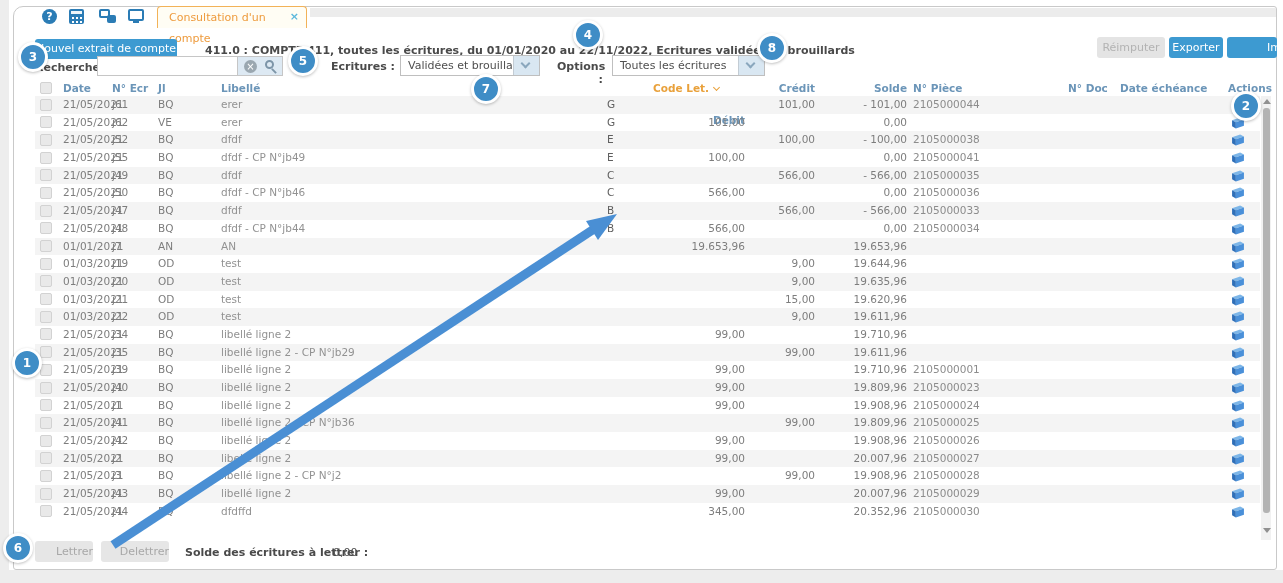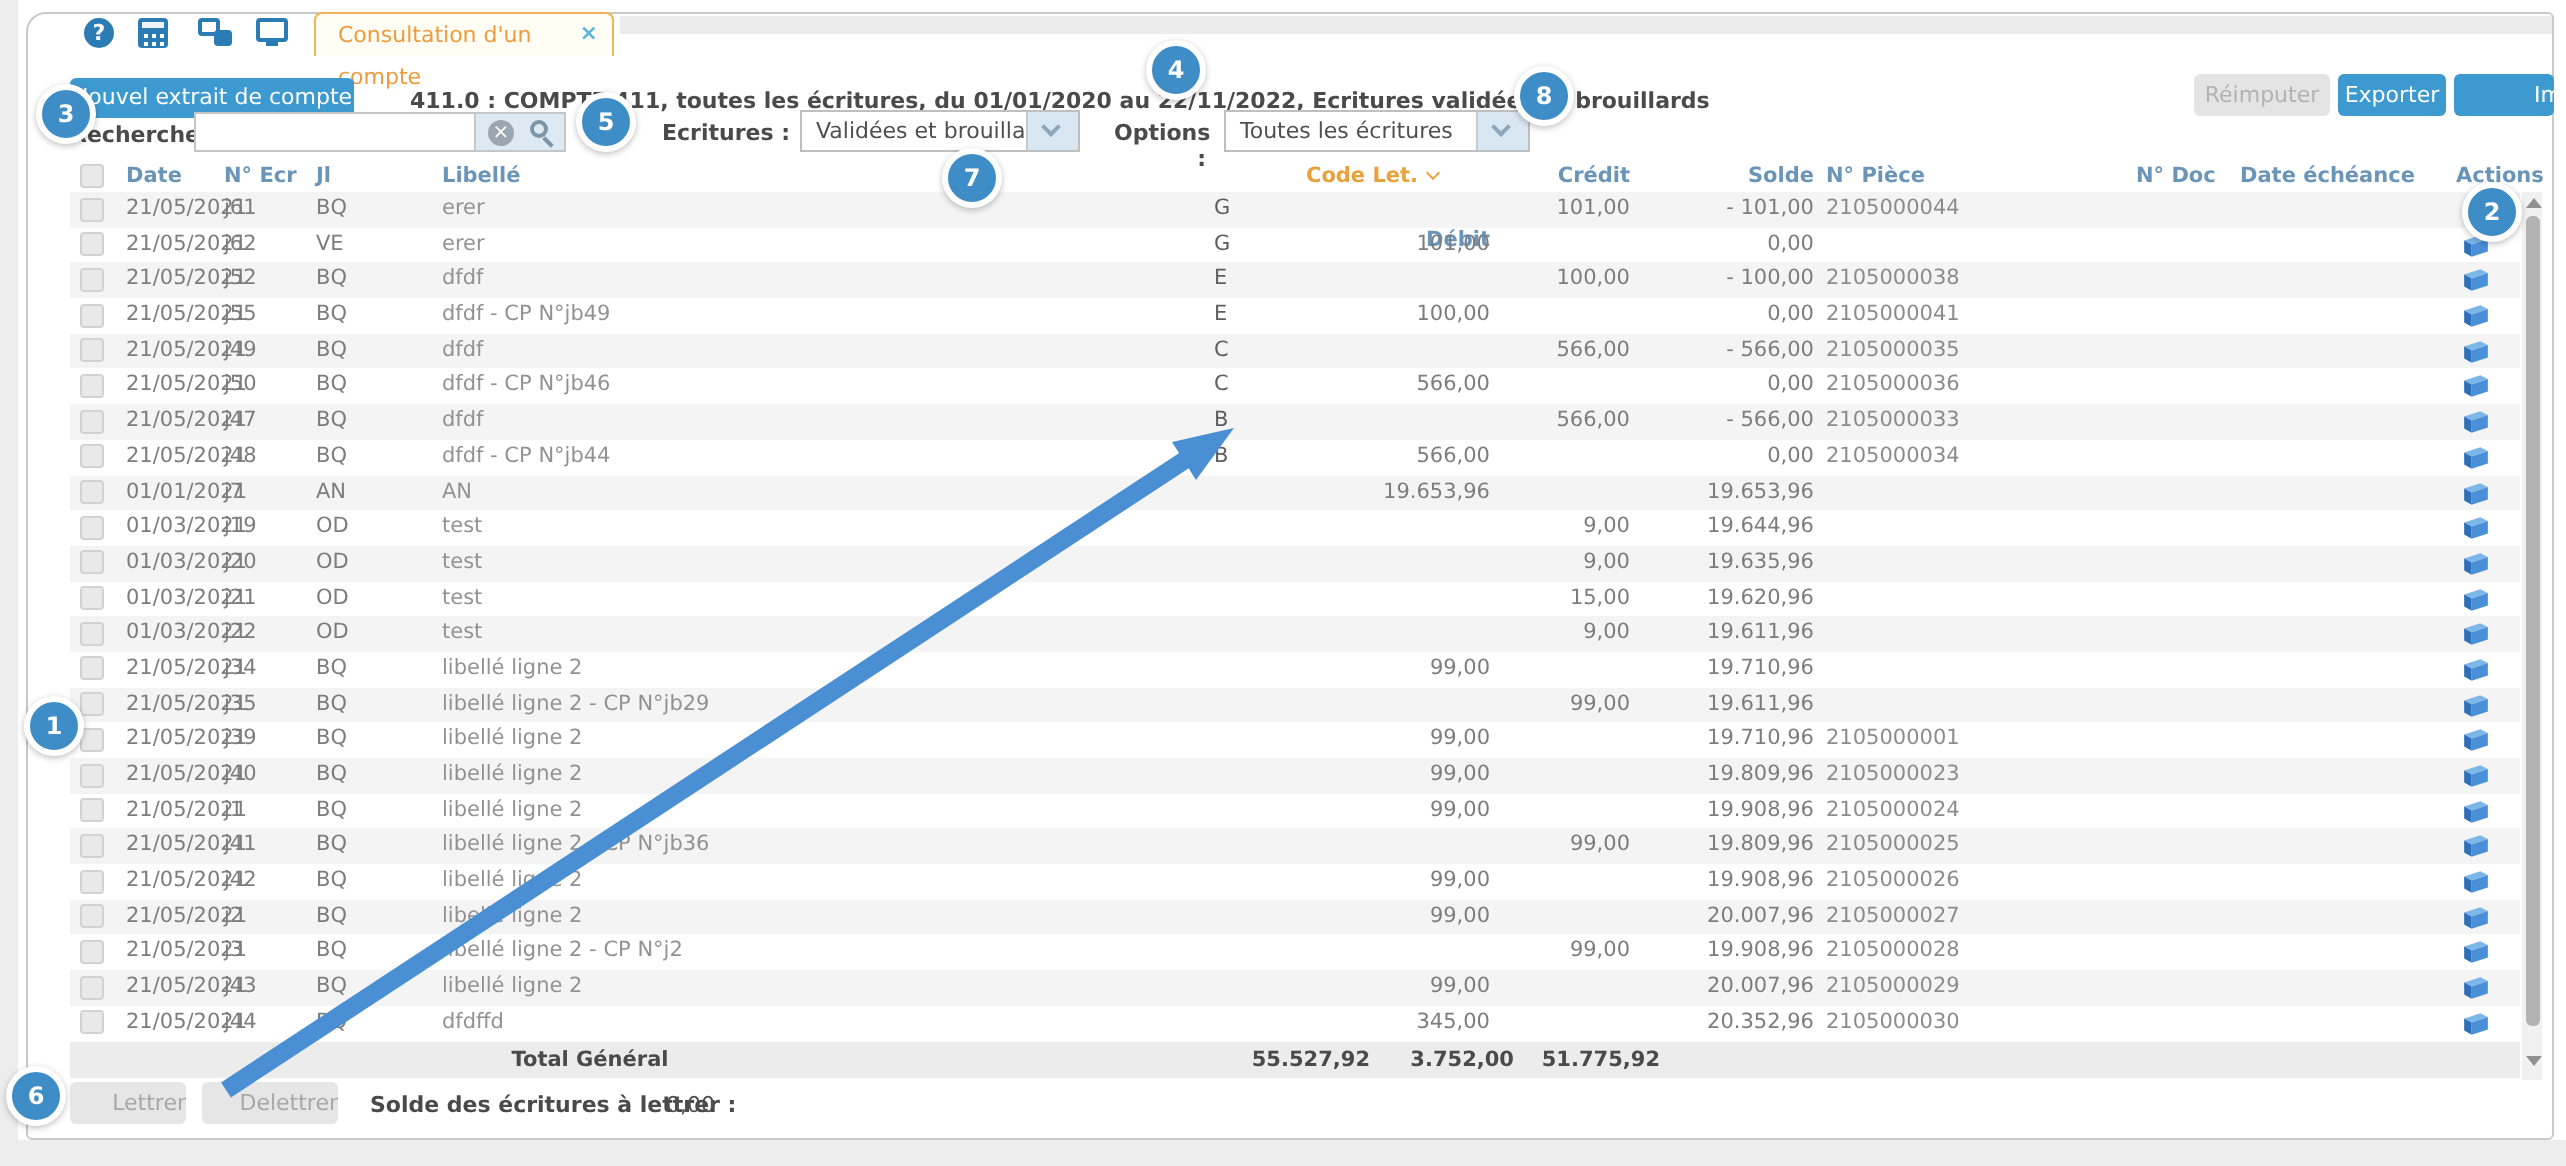--- a/index.html
+++ b/index.html
@@ -630,26 +630,20 @@
         <span class="c-solde">20.352,96</span>
         <span class="c-piece">2105000030</span>
         <span class="c-act"><svg width="14" height="12" viewBox="0 0 13 11">
             <path d="M1 3 L8.5 0.5 L12 2.2 L4.5 4.8 Z" fill="#7db6e8"></path>
             <path d="M1 3 L4.5 4.8 L4.5 10.5 L1 8.5 Z" fill="#2f6fb8"></path>
             <path d="M4.5 4.8 L12 2.2 L12 8 L4.5 10.5 Z" fill="#4a90d9"></path>
           </svg></span>
       </div>
     </div>
 
-  <div class="abs" id="total-row">
-    <span id="t-label">Total Général</span>
-    <span id="t-debit">55.527,92</span>
-    <span id="t-credit">3.752,00</span>
-    <span id="t-solde">51.775,92</span>
-  </div>
 
   <div class="abs" id="sb-track">
     <span class="sb-arr" id="sb-up"></span>
     <span id="sb-thumb"></span>
     <span class="sb-arr" id="sb-dn"></span>
   </div>
 
   <div class="abs btn-foot" id="btn-lettrer">Lettrer</div>
   <div class="abs btn-foot" id="btn-delettrer">Delettrer</div>
   <span class="abs lbl" id="foot-label">Solde des écritures à lettrer :</span>

